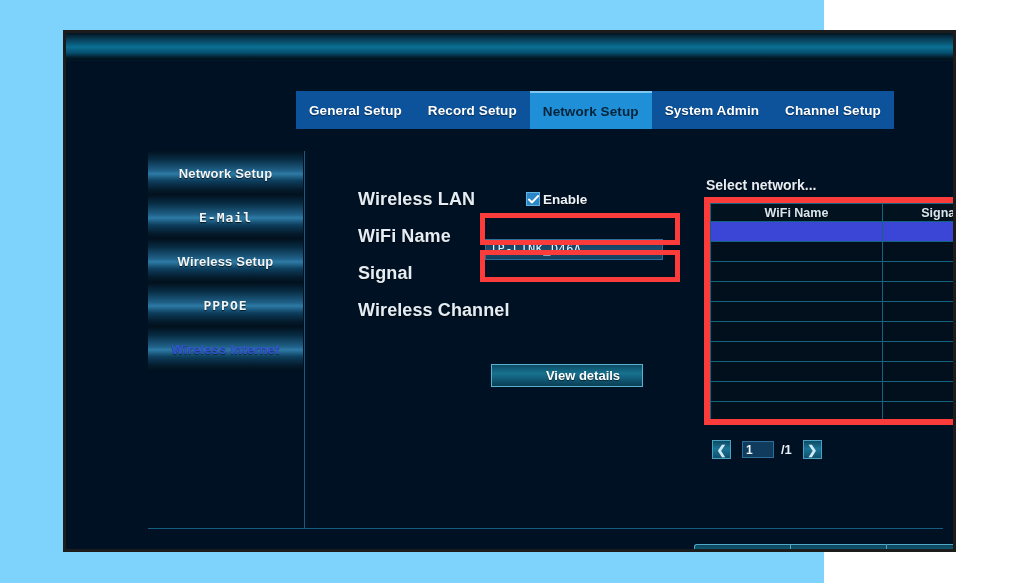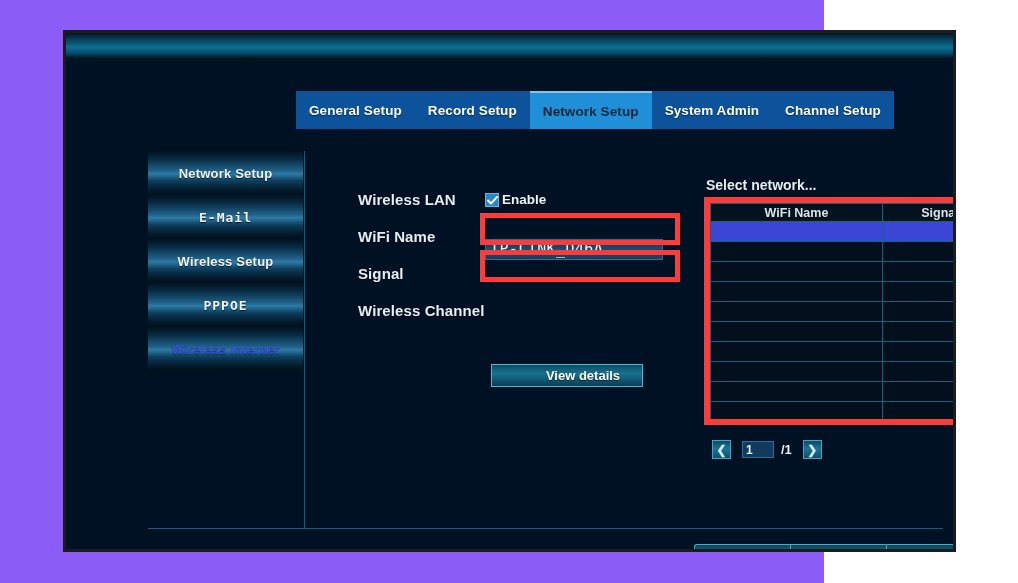--- a/index.html
+++ b/index.html
@@ -9,21 +9,21 @@
     width: 1018px;
     height: 583px;
     overflow: hidden;
     font-family: "Liberation Sans", sans-serif;
   }
 
   #screen {
     position: relative;
     width: 824px;
     height: 583px;
-    background: #8b5cf6;
+    background: #7dd3fc;
   }
 
   
   .dvr-window {
     position: absolute;
     left: 63px;
     top: 30px;
     width: 893px;
     height: 522px;
     background: #011124;
@@ -126,27 +126,27 @@
   .form-area { position: absolute; left: 292px; top: 148px; }
   .form-row {
     position: relative;
     height: 37px;
     display: flex;
     align-items: center;
   }
   .form-label {
     width: 127px;
     color: #e6edf2;
-    font-size: 15px;
+    font-size: 18px;
     font-weight: bold;
     letter-spacing: 0.1px;
     text-shadow: 0 1px 1px rgba(0,0,0,.6);
   }
 
-  .chk-wrap { display: flex; align-items: flex-end; }
+  .chk-wrap { display: flex; align-items: flex-start; margin-left: 41px; }
   .checkbox {
     width: 14px; height: 14px;
     background: #2a86c4;
     border: 1px solid #5fb4e0;
     box-sizing: border-box;
     display: flex; align-items: center; justify-content: center;
     margin-right: 3px;
   }
   .checkbox svg { display: block; }
   .chk-label {
@@ -160,21 +160,21 @@
     width: 178px;
     height: 21px;
     background: linear-gradient(to bottom, #143855 0%, #1b4a6d 45%, #16405e 100%);
     border: 1px solid #2a6f99;
     box-sizing: border-box;
     display: flex;
     align-items: center;
     padding-left: 4px;
     color: #e9f1f6;
     font-family: "DejaVu Sans Mono", monospace;
-    font-size: 15px;
+    font-size: 12px;
     letter-spacing: 0.4px;
     white-space: nowrap;
     overflow: hidden;
     margin-top: 25px;
   }
 
   .redbox {
     position: absolute;
     border: 5px solid #fc3b3b;
     box-sizing: border-box;

